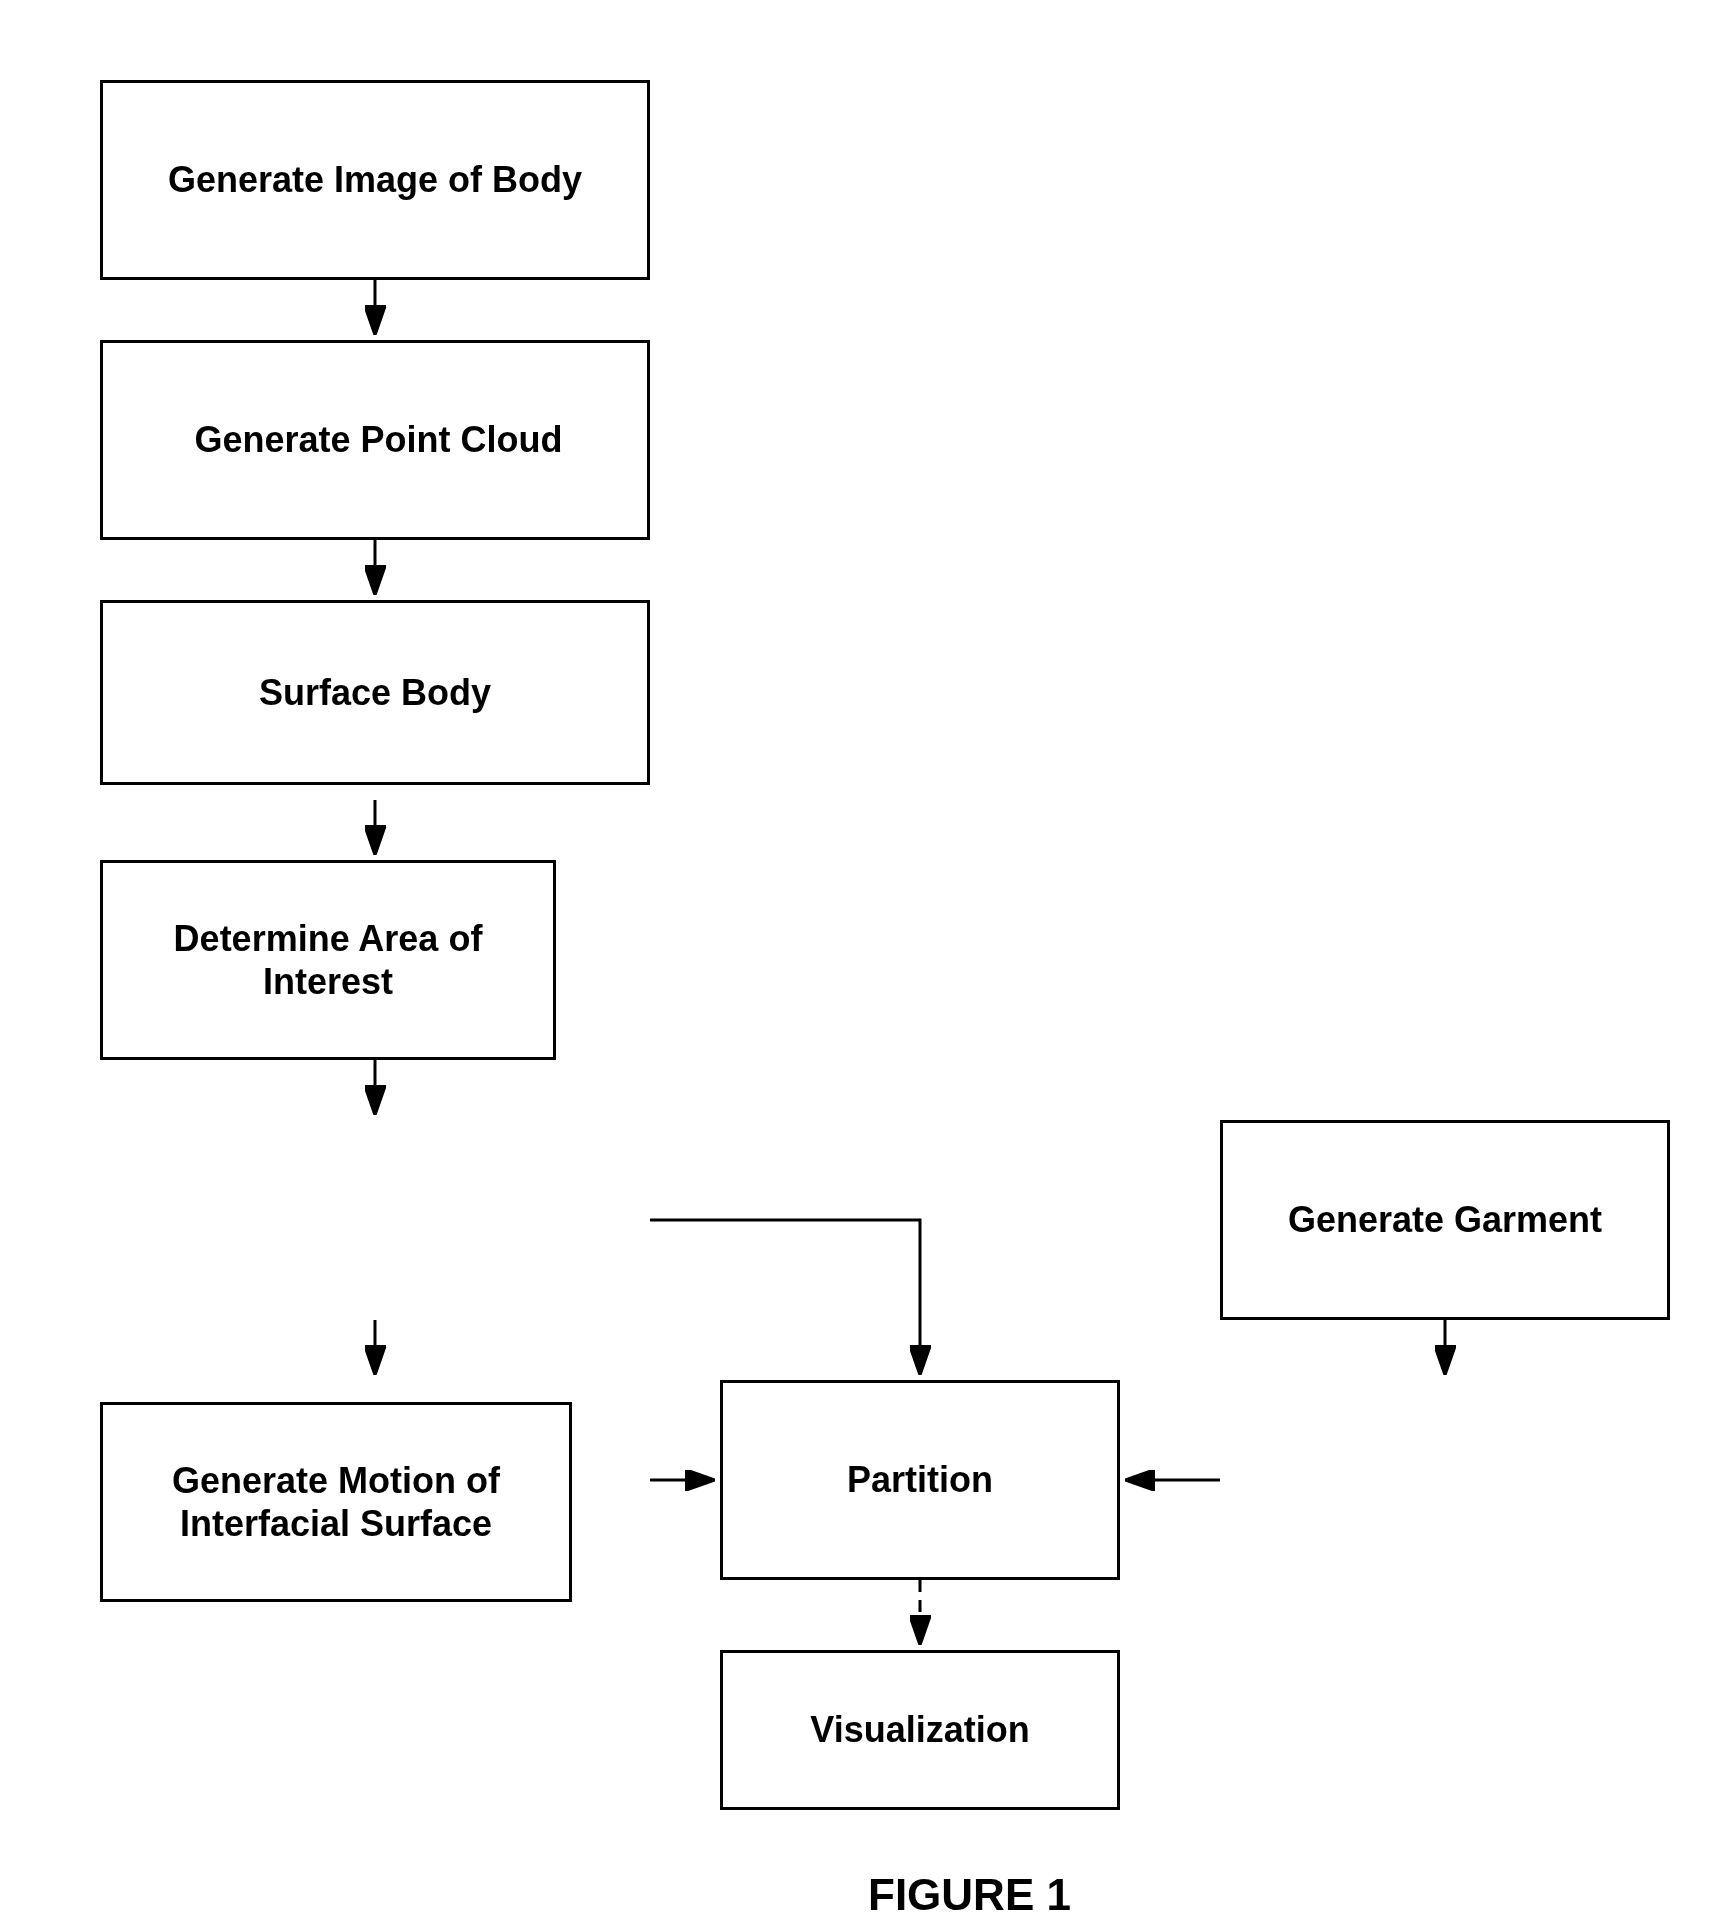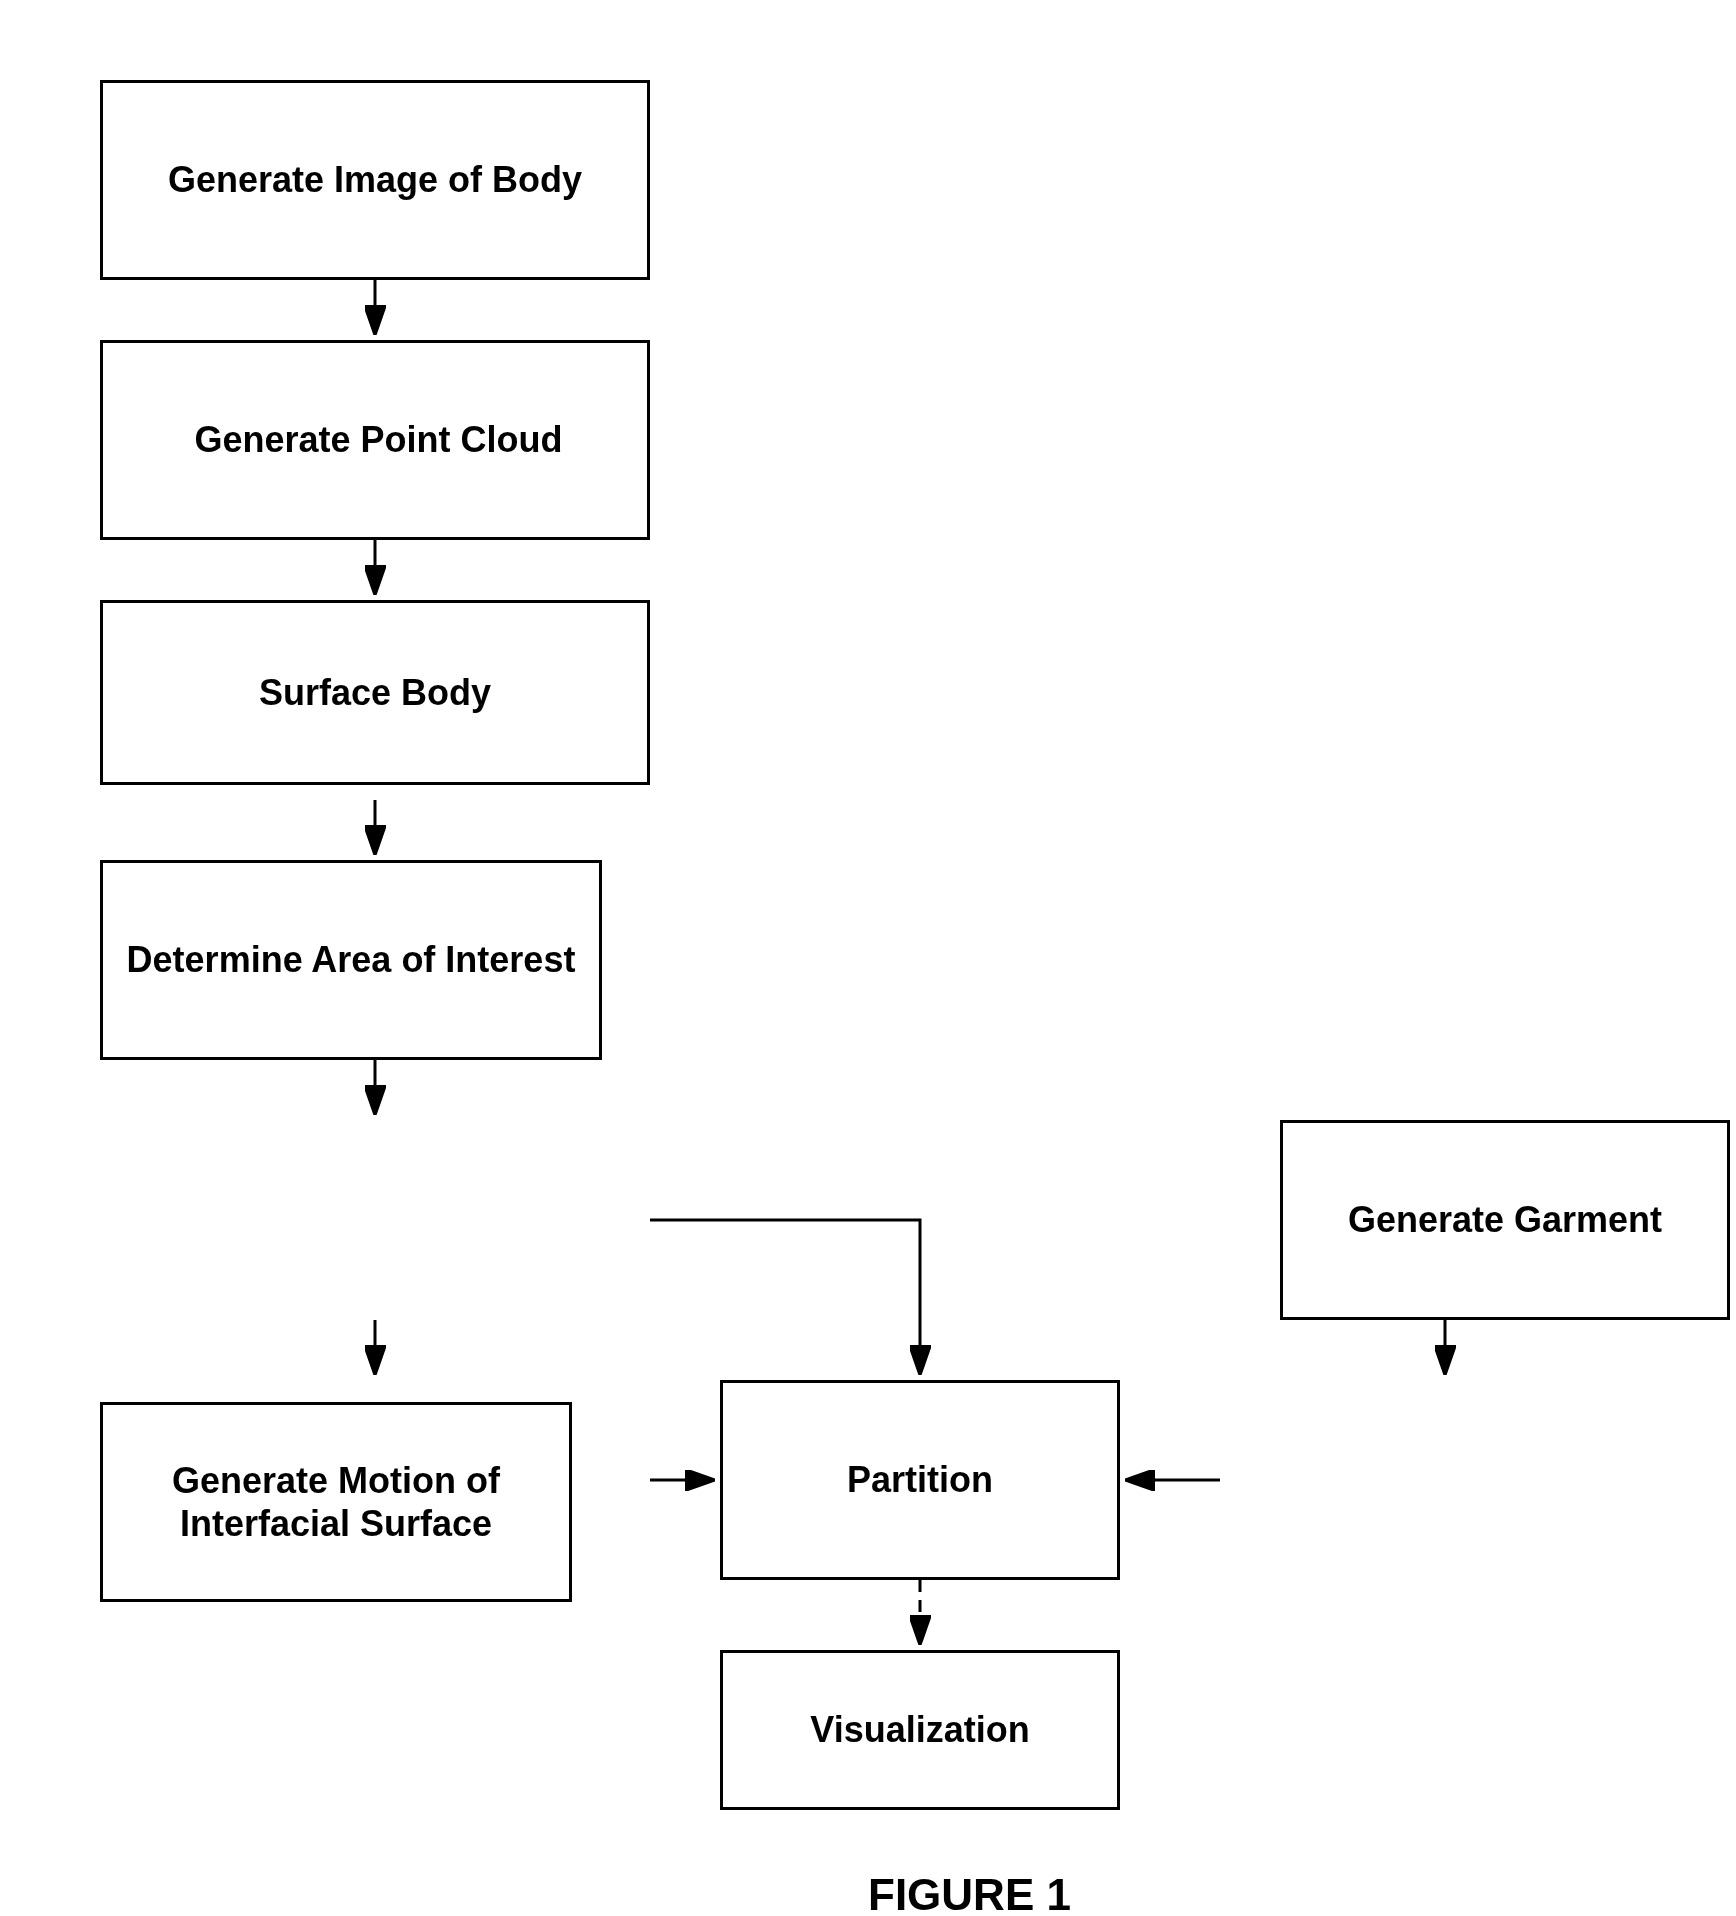--- a/index.html
+++ b/index.html
@@ -76,38 +76,38 @@
   </div>
 
   <div class="flow-box" style="left:100px; top:340px; width:550px; height:200px;padding-left:22px;">
     <span>Generate Point Cloud</span>
   </div>
 
   <div class="flow-box" style="left:100px; top:600px; width:550px; height:185px;">
     <span>Surface Body</span>
   </div>
 
-  <div class="flow-box" style="left:100px; top:860px; width:502px; height:200px;">
+  <div class="flow-box" style="left:100px; top:860px; width:456px; height:200px;">
     <span>Determine Area of Interest</span>
   </div>
 
 
   <div class="flow-box" style="left:100px; top:1380px; width:472px; height:200px;margin-top:22px;">
     <span>Generate Motion of Interfacial Surface</span>
   </div>
 
   <div class="flow-box" style="left:720px; top:1380px; width:400px; height:200px;">
     <span>Partition</span>
   </div>
 
   <div class="flow-box" style="left:720px; top:1650px; width:400px; height:160px;">
     <span>Visualization</span>
   </div>
 
-  <div class="flow-box" style="left:1280px; top:1120px; width:450px; height:200px;">
+  <div class="flow-box" style="left:1220px; top:1120px; width:450px; height:200px;">
     <span>Generate Garment</span>
   </div>
 
 
   <div class="figure-label" style="left:868px; top:1870px;">FIGURE 1</div>
 
   <svg class="arrows">
     <defs>
       <marker id="arrowhead" markerWidth="10" markerHeight="7" refX="9" refY="3.5" orient="auto">
         <polygon points="0 0, 10 3.5, 0 7" fill="#000"></polygon>

